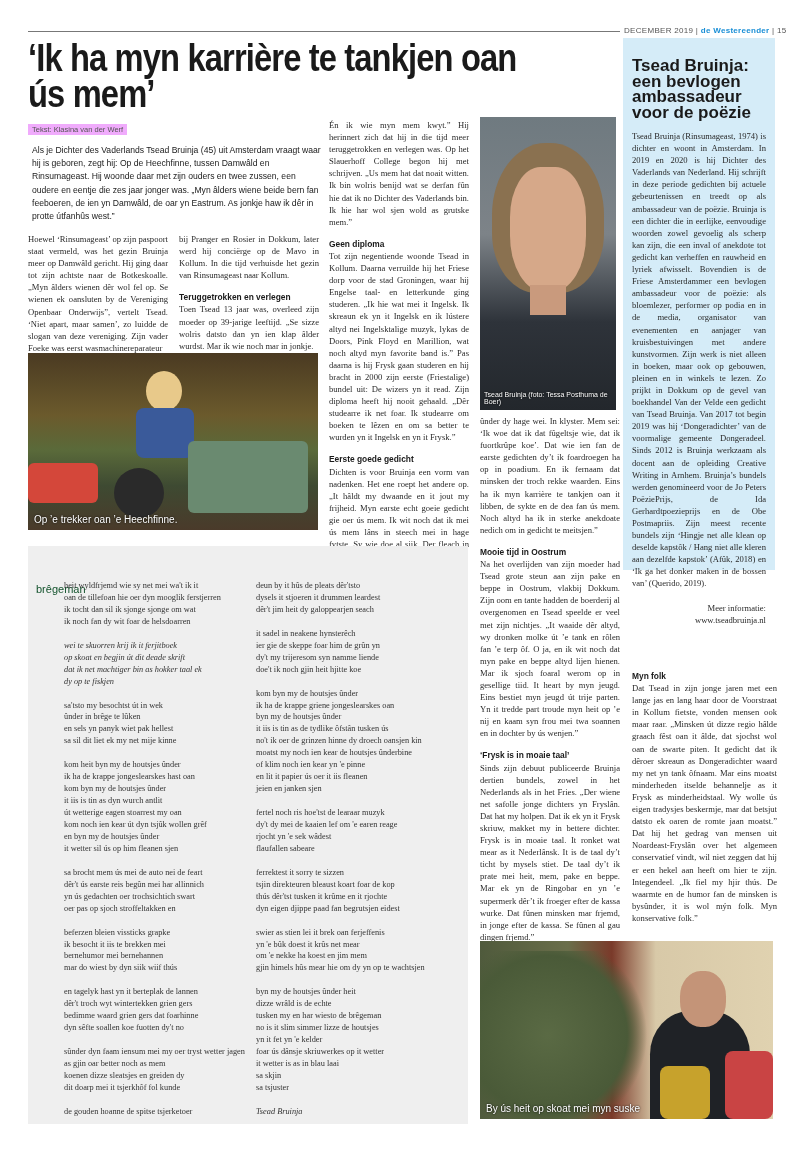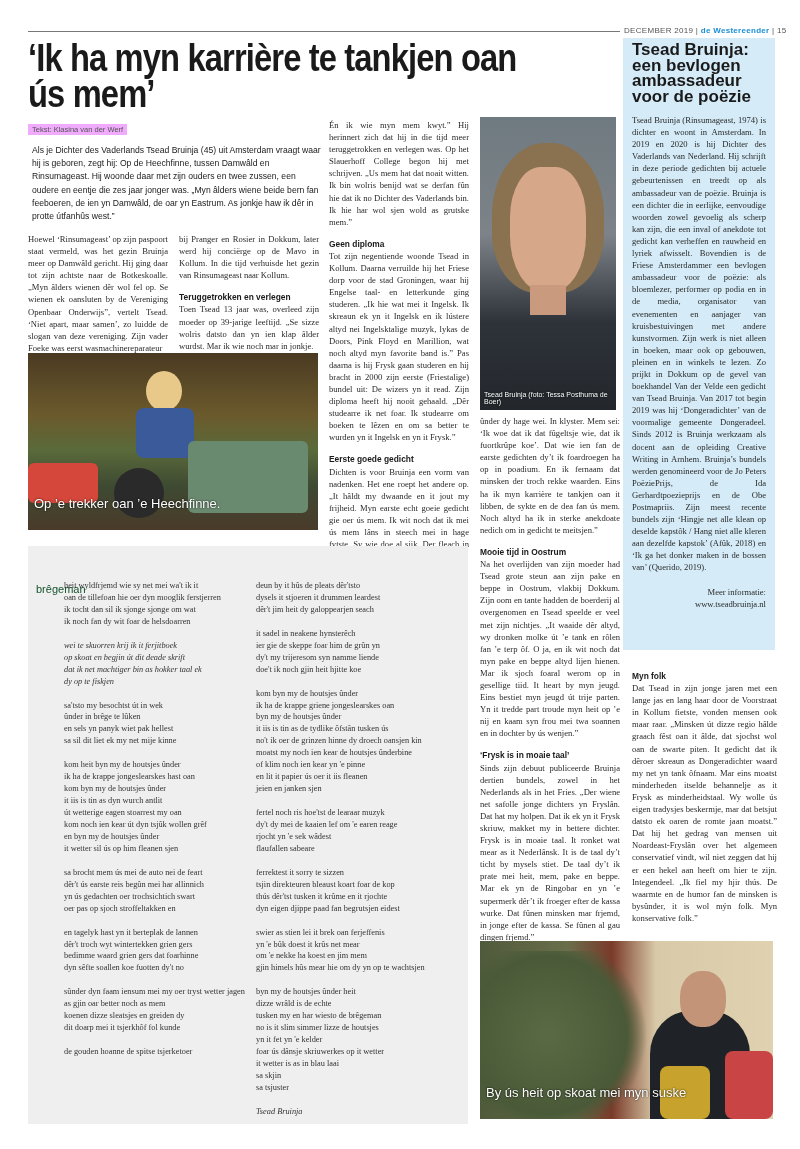--- a/index.html
+++ b/index.html
@@ -9,22 +9,22 @@
   .sans { font-family: "Liberation Sans", sans-serif; }
   .hdr-line { left: 28px; top: 31px; width: 592px; height: 1px; background: #777; }
   .hdr-text { left: 624px; top: 26px; font-size: 8px; color: #555; letter-spacing: 0.3px; }
   .hdr-text .brand { color: #1a8fd6; font-weight: bold; }
   .title { left: 28px; top: 40px; width: 580px; font-family: "Liberation Sans", sans-serif; font-weight: bold; font-size: 38px; line-height: 36px; color: #1a1a1a; letter-spacing: -1px; transform: scaleX(0.86); transform-origin: left top; }
   .credit { left: 28px; top: 124px; background: #f0abfc; color: #555; font-size: 7.5px; padding: 1px 4px; }
   .lead { left: 32px; top: 144px; width: 290px; font-family: "Liberation Sans", sans-serif; font-weight: normal; font-size: 8.6px; line-height: 13.2px; color: #1a1a1a; }
   .subhead { font-family: "Liberation Sans", sans-serif; font-weight: bold; font-size: 8.4px; color: #1a1a1a; margin-top: 10px; display: block; text-align: left; }
   .col { width: 140px; }
   .photo { overflow: hidden; }
-  .caption { font-family: "Liberation Sans", sans-serif; font-size: 13px; color: #fff; position: absolute; left: 6px; bottom: 19px; text-shadow: 0 0 2px #000; }
-  .sidebar { left: 623px; top: 38px; width: 152px; height: 612px; background: #d5ecf8; padding: 4px 9px; }
+  .caption { font-family: "Liberation Sans", sans-serif; font-size: 10px; color: #fff; position: absolute; left: 6px; bottom: 5px; text-shadow: 0 0 2px #000; }
+  .sidebar { left: 623px; top: 38px; width: 152px; height: 532px; background: #d5ecf8; padding: 20px 9px; }
   .sidebar h2 { font-family: "Liberation Sans", sans-serif; font-size: 17px; line-height: 15.5px; color: #1a1a1a; font-weight: bold; margin-bottom: 10px; }
   .poem-box { left: 28px; top: 546px; width: 440px; height: 578px; background: #efefef; }
   .poem-title { left: 36px; top: 583px; font-family: "Liberation Sans", sans-serif; font-size: 11px; color: #14532d; }
   .poem-col { font-family: "Liberation Serif", serif; font-size: 8.3px; line-height: 11.95px; color: #333; white-space: nowrap; }
   .stanza { margin-bottom: 11.95px; }
   .poet { font-style: italic; }
 </style>
 </head>
 <body>
 
@@ -121,20 +121,24 @@
 kom byn my de houtsjes ûnder
 it iis is tin as dyn wurch antlit
 út wetterige eagen stoarrest my oan
 kom noch ien kear út dyn tsjûk wollen grêf
 en byn my de houtsjes ûnder
 it wetter sil ús op him fleanen sjen</div>
   <div class="stanza" style="white-space:pre-line;">sa brocht mem ús mei de auto nei de feart
 dêr't ús earste reis begûn mei har allinnich
 yn ús gedachten oer trochsichtich swart
 oer pas op sjoch stroffeltakken en</div>
+  <div class="stanza" style="white-space:pre-line;">beferzen bleien vissticks grapke
+ik besocht it iis te brekken mei
+bernehumor mei bernehannen
+mar do wiest by dyn siik wiif thús</div>
   <div class="stanza" style="white-space:pre-line;">en tagelyk hast yn it berteplak de lannen
 dêr't troch wyt wintertekken grien gers
 bedimme waard grien gers dat foarhinne
 dyn sêfte soallen koe fuotten dy't no</div>
   <div class="stanza" style="white-space:pre-line;">sûnder dyn faam iensum mei my oer tryst wetter jagen
 as gjin oar better noch as mem
 koenen dizze sleatsjes en greiden dy
 dit doarp mei it tsjerkhôf fol kunde</div>
   <div class="stanza" style="white-space:pre-line;">de gouden hoanne de spitse tsjerketoer</div>
 </div>

